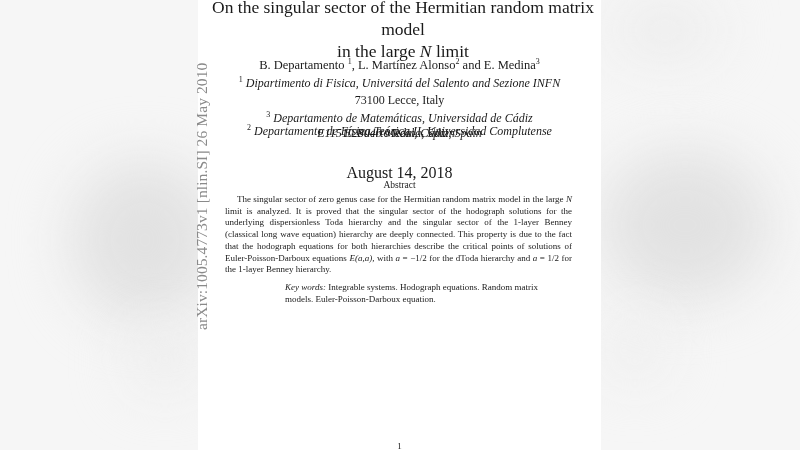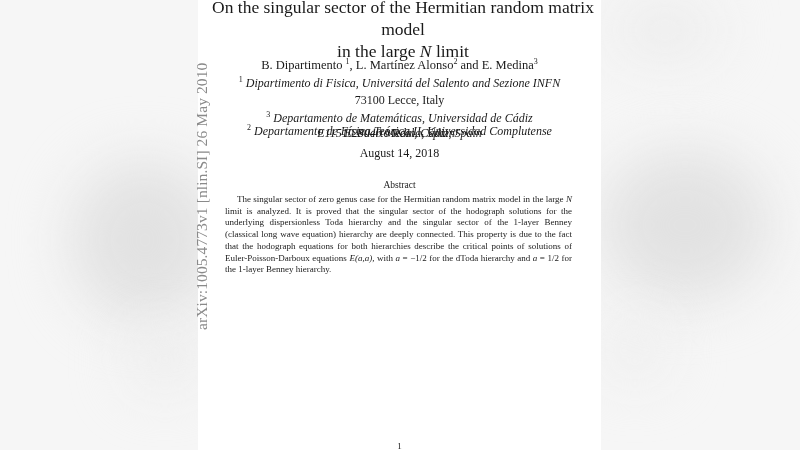--- a/index.html
+++ b/index.html
@@ -56,21 +56,21 @@
       left: 198px;
       width: 403px;
       text-align: center;
       white-space: nowrap;
       color: #1a1a1a;
     }
     .authors { top: 58px; font-size: 12.5px; }
     .aff { font-size: 12px; }
     .aff i { font-style: italic; }
     sup { font-size: 8px; vertical-align: 5px; line-height: 0; }
-    .date { top: 146px; font-size: 12px; }
+    .date { top: 164px; font-size: 16px; }
     .abstract-head {
       top: 180px; font-size: 9.5px; font-weight: normal;
     }
     .abstract-body {
       position: absolute;
       left: 225px;
       width: 347px;
       top: 194px;
       font-size: 9px;
       line-height: 11.7px;
@@ -111,21 +111,21 @@
 <div class="page"></div>
 
 <div class="arxiv-stamp">arXiv:1005.4773v1  [nlin.SI]  26 May 2010</div>
 
 <div class="title">
   <div>On the singular sector of the Hermitian random matrix model</div>
   <div><span>in the large </span><em>N</em><span> limit</span></div>
 </div>
 
 <div class="center-line authors">
-  <span>B. Dipartimento </span><sup>1</sup><span>, L. Martínez Alonso</span><sup>2</sup><span> and E. Medina</span><sup>3</sup>
+  <span>B. Departamento </span><sup>1</sup><span>, L. Martínez Alonso</span><sup>2</sup><span> and E. Medina</span><sup>3</sup>
 </div>
 
 <div class="center-line aff" style="top:76px;">
   <sup>1</sup> <i>Dipartimento di Fisica, Universitá del Salento and Sezione INFN</i>
 </div>
 <div class="center-line aff" style="top:93px;">73100 Lecce, Italy</div>
 
 <div class="center-line aff" style="top:124px;">
   <sup>2</sup> <i>Departamento de Física Teórica II, Universidad Complutense</i>
 </div>
@@ -140,15 +140,16 @@
   <i>E11510 Puerto Real, Cádiz, Spain</i>
 </div>
 
 <div class="center-line date">August 14, 2018</div>
 
 <div class="center-line abstract-head">Abstract</div>
 
 <div class="abstract-body"><span>The singular sector of zero genus case for the Hermitian random matrix model in the large </span><i>N</i><span> limit is analyzed. It is proved that the singular sector of the hodograph solutions for the underlying dispersionless Toda hierarchy and the singular sector of the 1-layer Benney (classical long wave equation) hierarchy are deeply connected. This property is due to the fact that the hodograph equations for both hierarchies describe the critical points of solutions of Euler-Poisson-Darboux equations </span><i>E(a,a)</i><span>, with </span><i>a</i><span> = −1/2 for the dToda hierarchy and </span><i>a</i><span> = 1/2 for the 1-layer Benney hierarchy.</span></div>
 
 <div class="keywords">
+  <div><i>Key words:</i><span> Integrable systems. Hodograph equations. Random matrix models. Euler-Poisson-Darboux equation.</span></div>
 </div>
 
 <div class="pagenum">1</div>
 
 </body></html>

